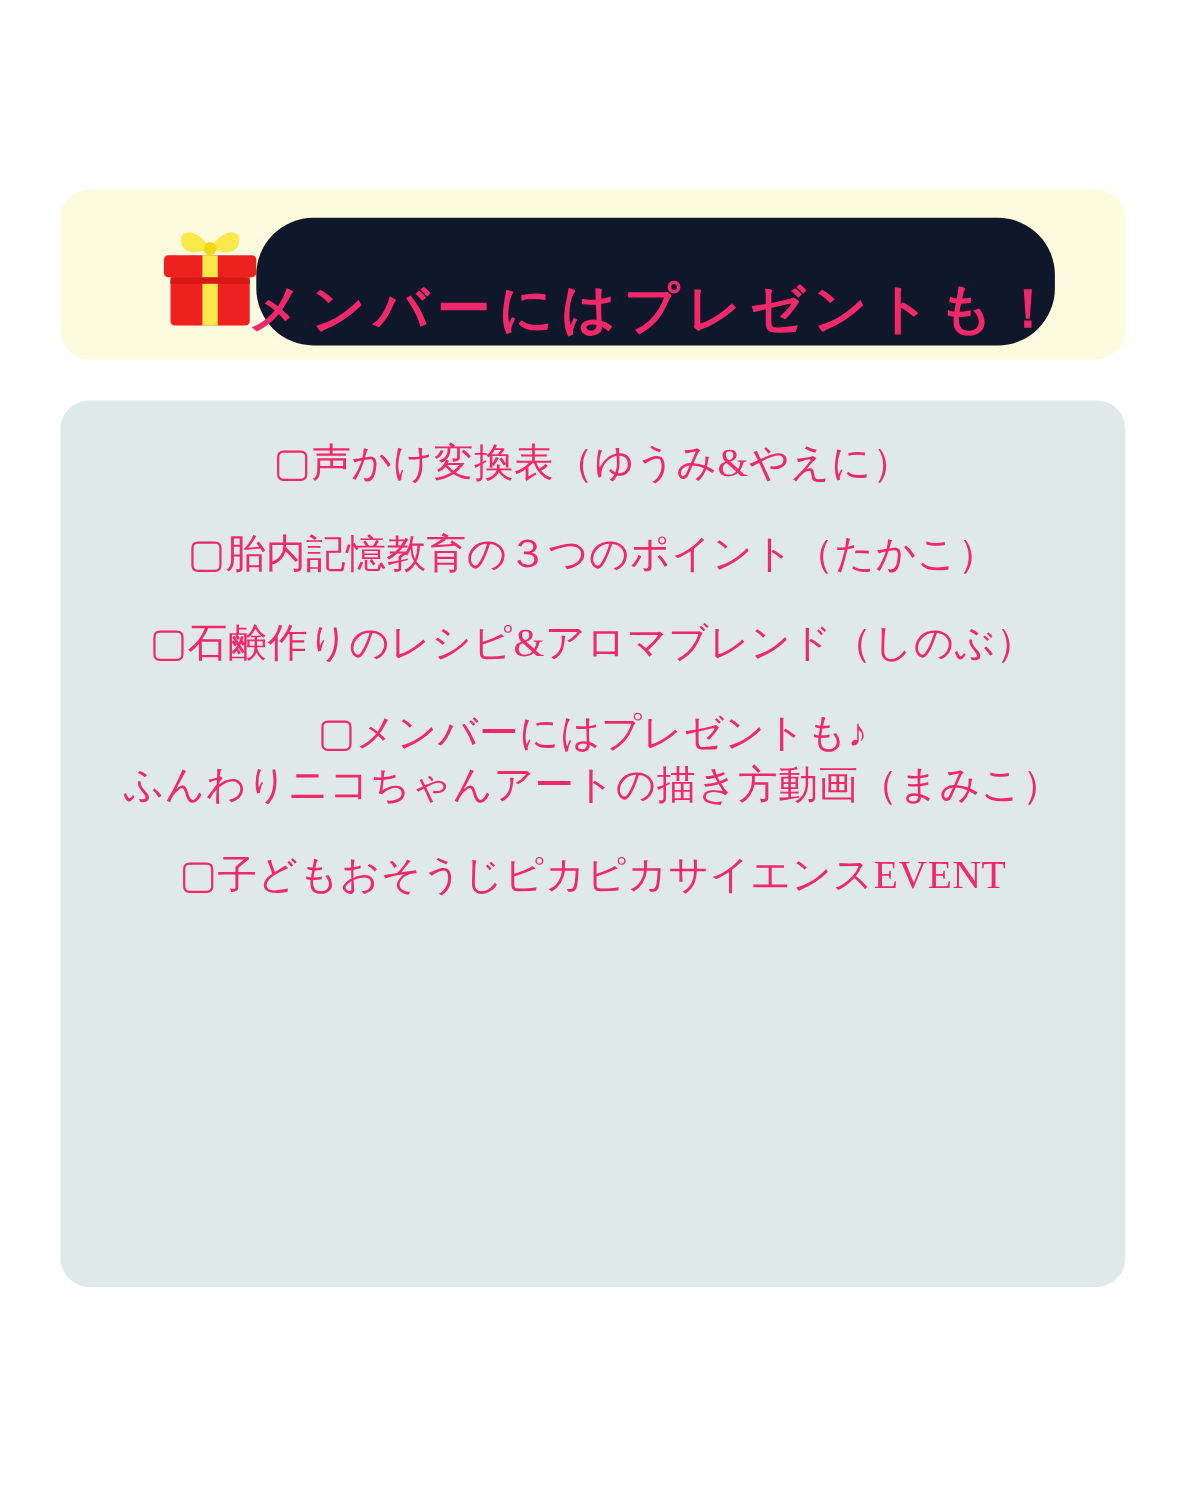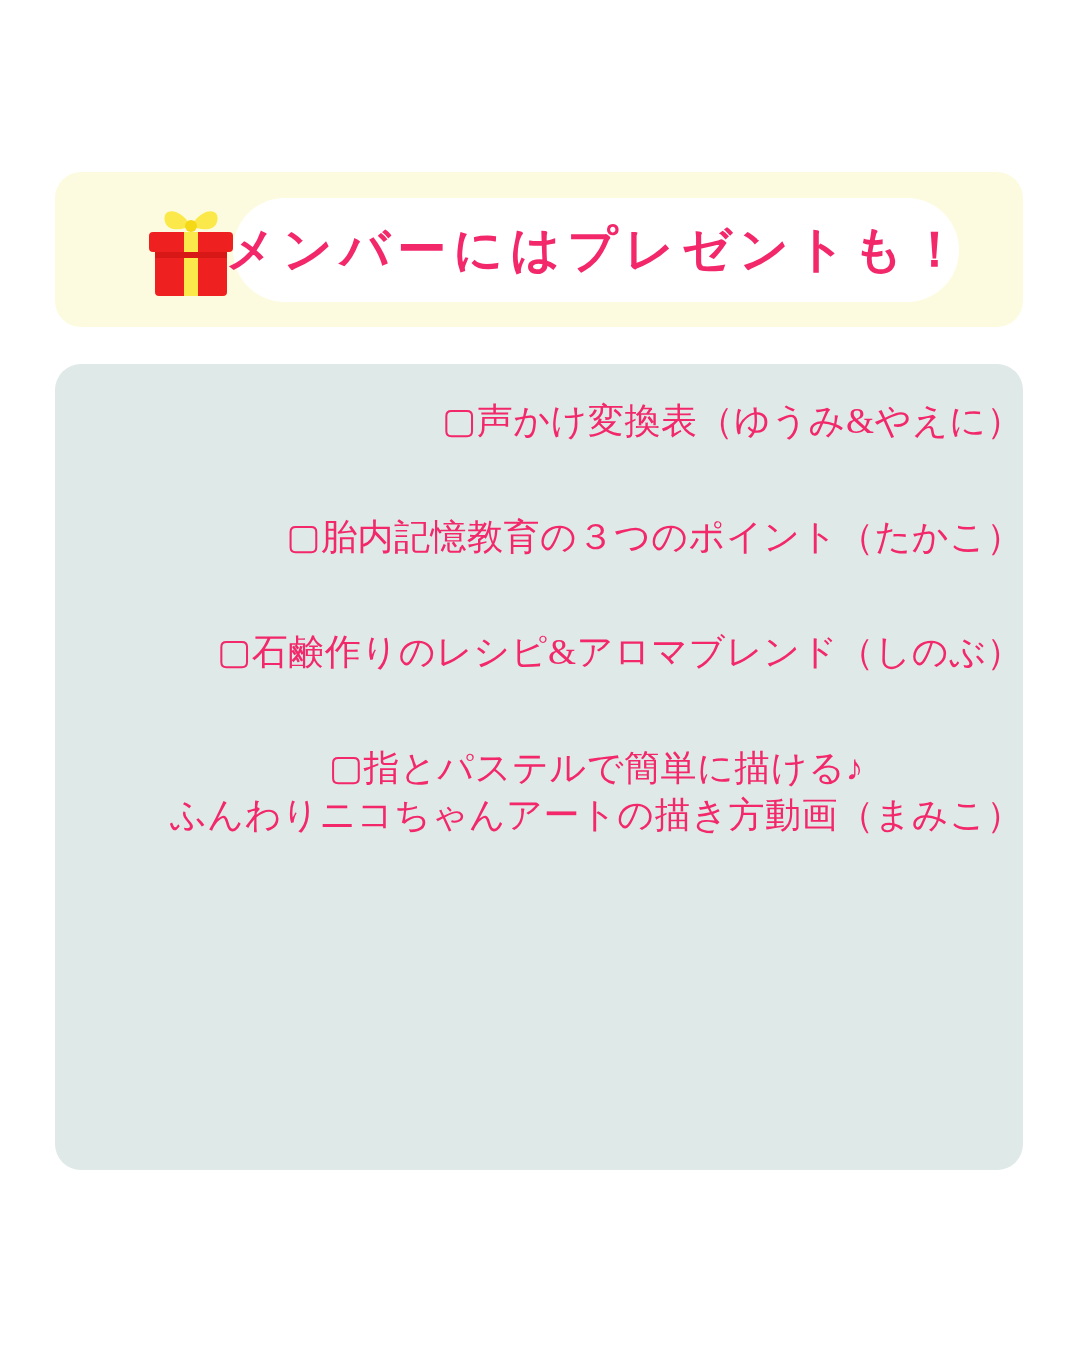--- a/index.html
+++ b/index.html
@@ -43,25 +43,25 @@
     top: 24px;
     width: 108px;
     height: 108px;
   }
 
   .title-pill {
     position: absolute;
     left: 178px;
     top: 26px;
     width: 726px;
-    height: 104px;
-    background: #ffffff;
+    height: 116px;
+    background: #0f172a;
     border-radius: 52px;
     display: flex;
-    align-items: center;
+    align-items: flex-end;
     justify-content: center;
   }
 
   .title-text {
     color: #f2286b;
     font-size: 49px;
     font-weight: bold;
     letter-spacing: 7px;
     white-space: nowrap;
     font-family: "Liberation Serif", "DejaVu Serif", serif;
@@ -78,22 +78,21 @@
     border-radius: 26px;
   }
 
   .list {
     position: absolute;
     left: 0;
     top: 34px;
     width: 968px;
     display: flex;
     flex-direction: column;
-    align-items: flex-end;
-    gap: 34px;
+    align-items: center;
   }
 
   .item {
     color: #f2286b;
     font-size: 36px;
     line-height: 1.32;
     text-align: center;
     white-space: pre-line;
     margin-bottom: 34px;
     font-family: "Liberation Serif", "DejaVu Serif", serif;
@@ -127,18 +126,19 @@
     <div class="title-pill">
       <span class="title-text">メンバーにはプレゼントも！</span>
     </div>
   </div>
 
   <div class="card">
     <div class="list">
       <div class="item">▢声かけ変換表（ゆうみ&amp;やえに）</div>
       <div class="item">▢胎内記憶教育の３つのポイント（たかこ）</div>
       <div class="item">▢石鹸作りのレシピ&amp;アロマブレンド（しのぶ）</div>
-      <div class="item">▢指とパステルで簡単に描ける♪
+      <div class="item">▢メンバーにはプレゼントも♪
 ふんわりニコちゃんアートの描き方動画（まみこ）</div>
+      <div class="item">▢子どもおそうじピカピカサイエンスEVENT</div>
     </div>
   </div>
 
 </div>
 
 </body></html>

